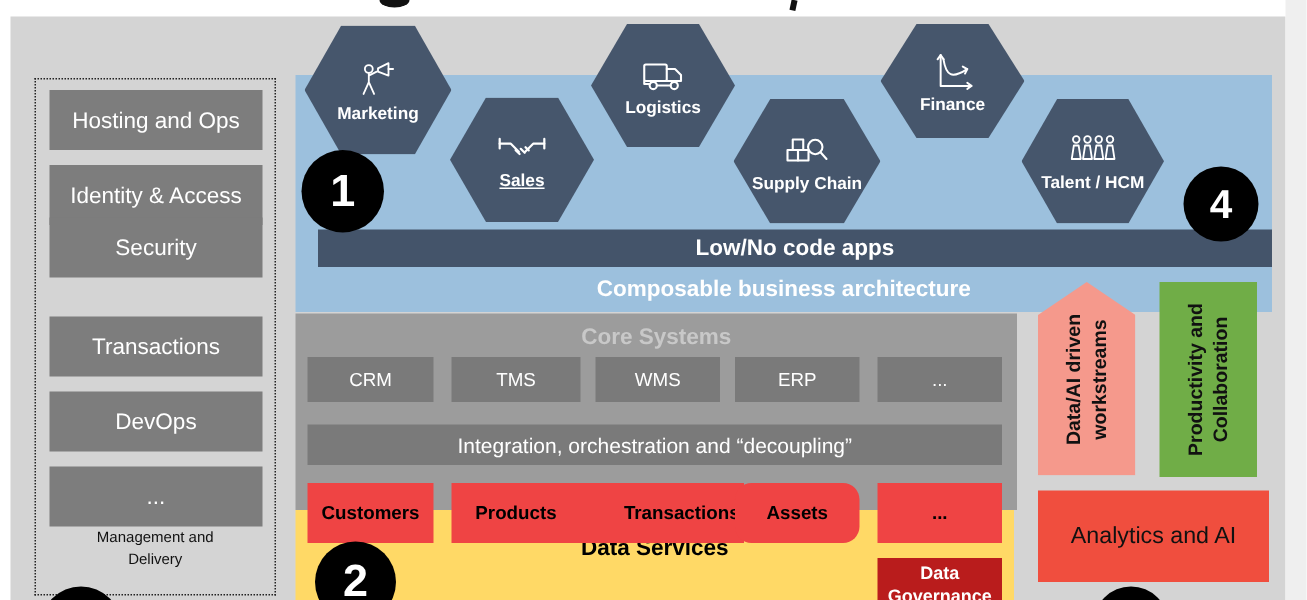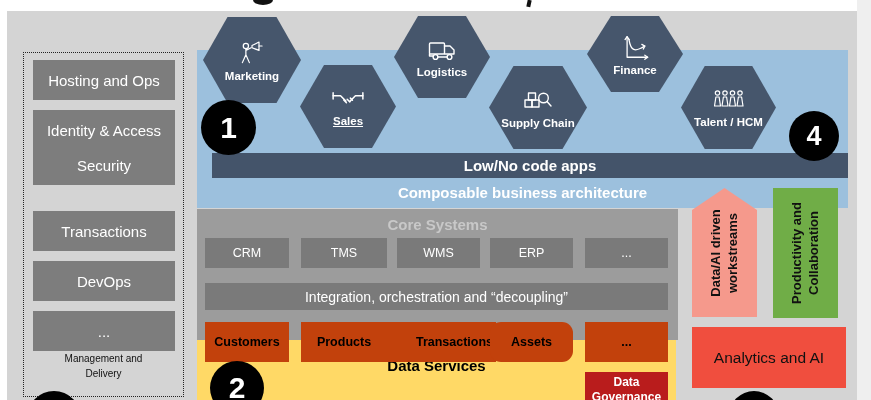--- a/index.html
+++ b/index.html
@@ -28,21 +28,21 @@
   .hex .lbl{font-size:11.5px;font-weight:bold;}
   .hex svg{display:block;}
   
   .core-panel{left:197px;top:209px;width:481px;height:131px;background:#9c9c9c;}
   .core-title{left:197px;top:216px;width:481px;height:18px;color:#c8c8c8;font-size:15px;font-weight:600;text-align:center;}
   .sysbox{top:238px;height:30px;background:#7a7a7a;color:#fff;font-size:12.5px;}
   .integration{left:205px;top:283px;width:463px;height:27px;background:#7a7a7a;color:#fff;font-size:14px;}
   
   .yellow-band{left:197px;top:340px;width:479px;height:60px;background:#ffd966;}
   .data-services{left:197px;top:357px;width:479px;height:20px;color:#000;font-size:15px;font-weight:bold;text-align:center;}
-  .entity{top:322px;height:40px;background:#c2410c;color:#000;font-size:12.5px;font-weight:600;}
+  .entity{top:322px;height:40px;background:#ef4444;color:#000;font-size:12.5px;font-weight:600;}
   .governance{left:585px;top:372px;width:83px;height:44px;background:#b91c1c;color:#fff;font-size:12px;font-weight:bold;
               text-align:center;white-space:pre-line;line-height:1.25;padding-top:3px;box-sizing:border-box;overflow:hidden;}
   
   .salmon-arrow{left:692px;top:188px;width:65px;height:129px;background:#f5998c;
                 clip-path:polygon(50% 0,100% 17%,100% 100%,0 100%,0 17%);}
   .green-box{left:773px;top:188px;width:65px;height:130px;background:#70ad47;}
   .rot-text{position:absolute;left:50%;top:50%;transform:translate(-50%,-50%) rotate(-90deg);
             color:#111;font-size:13px;font-weight:600;text-align:center;white-space:pre-line;line-height:1.3;width:125px;}
   .red-box{left:692px;top:327px;width:154px;height:61px;background:#f04e3e;color:#111;font-size:15.5px;}
   

